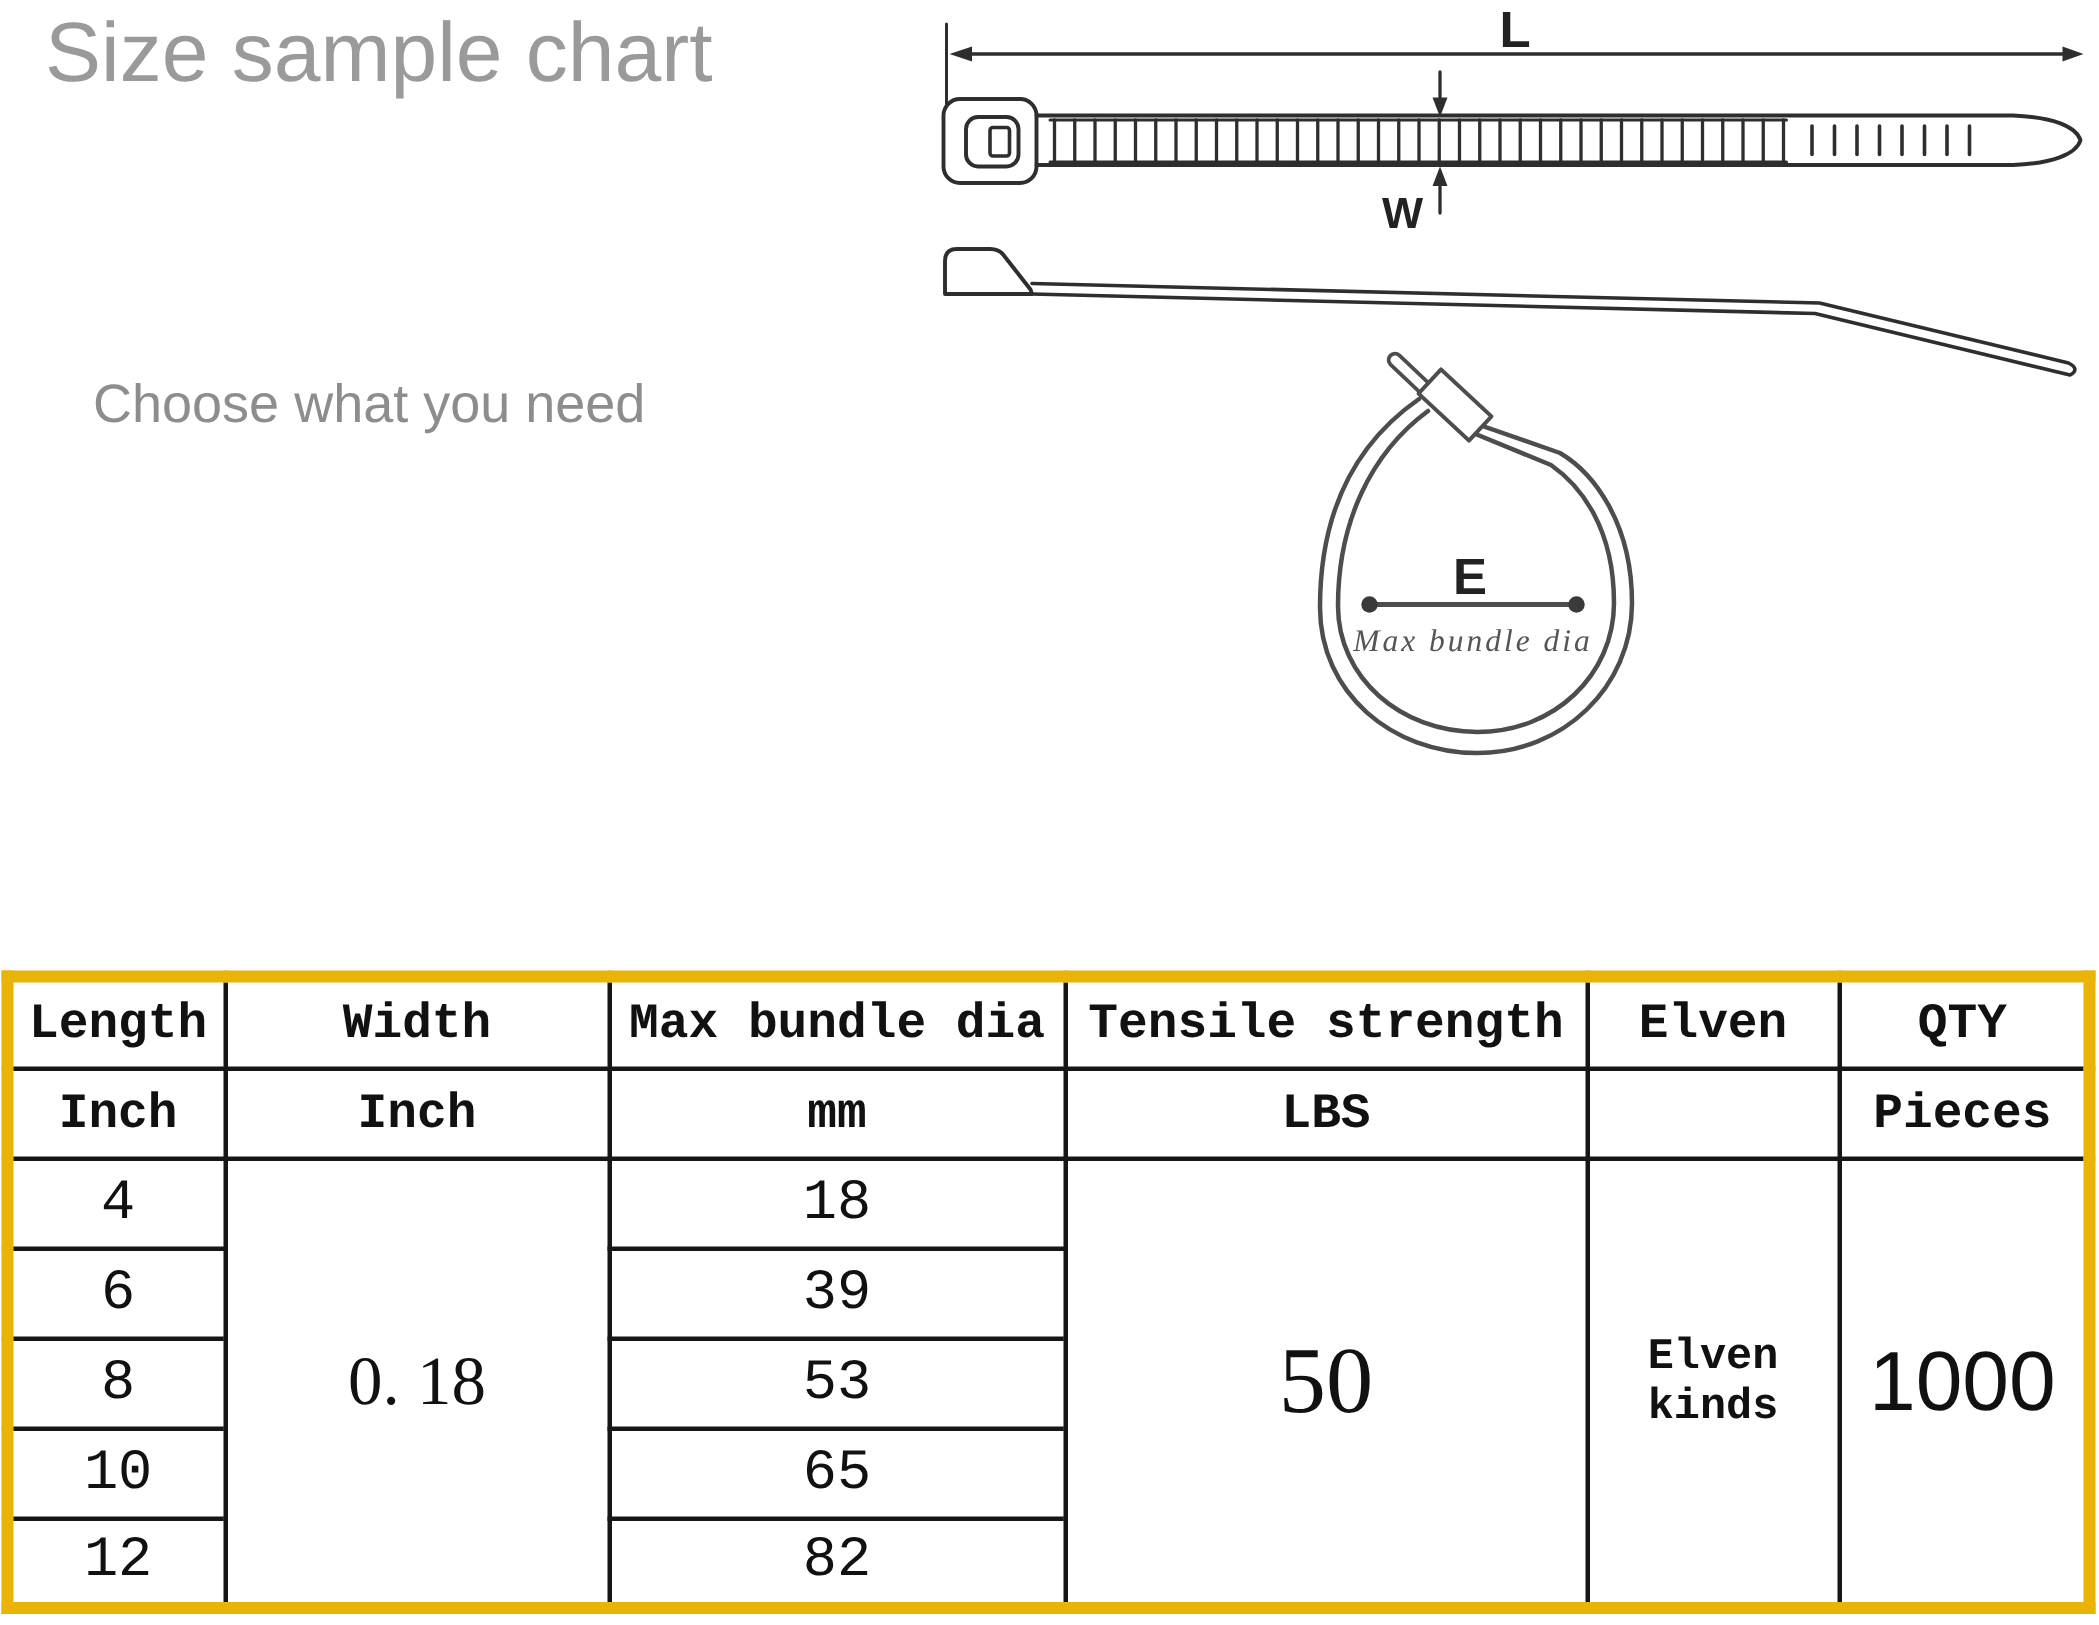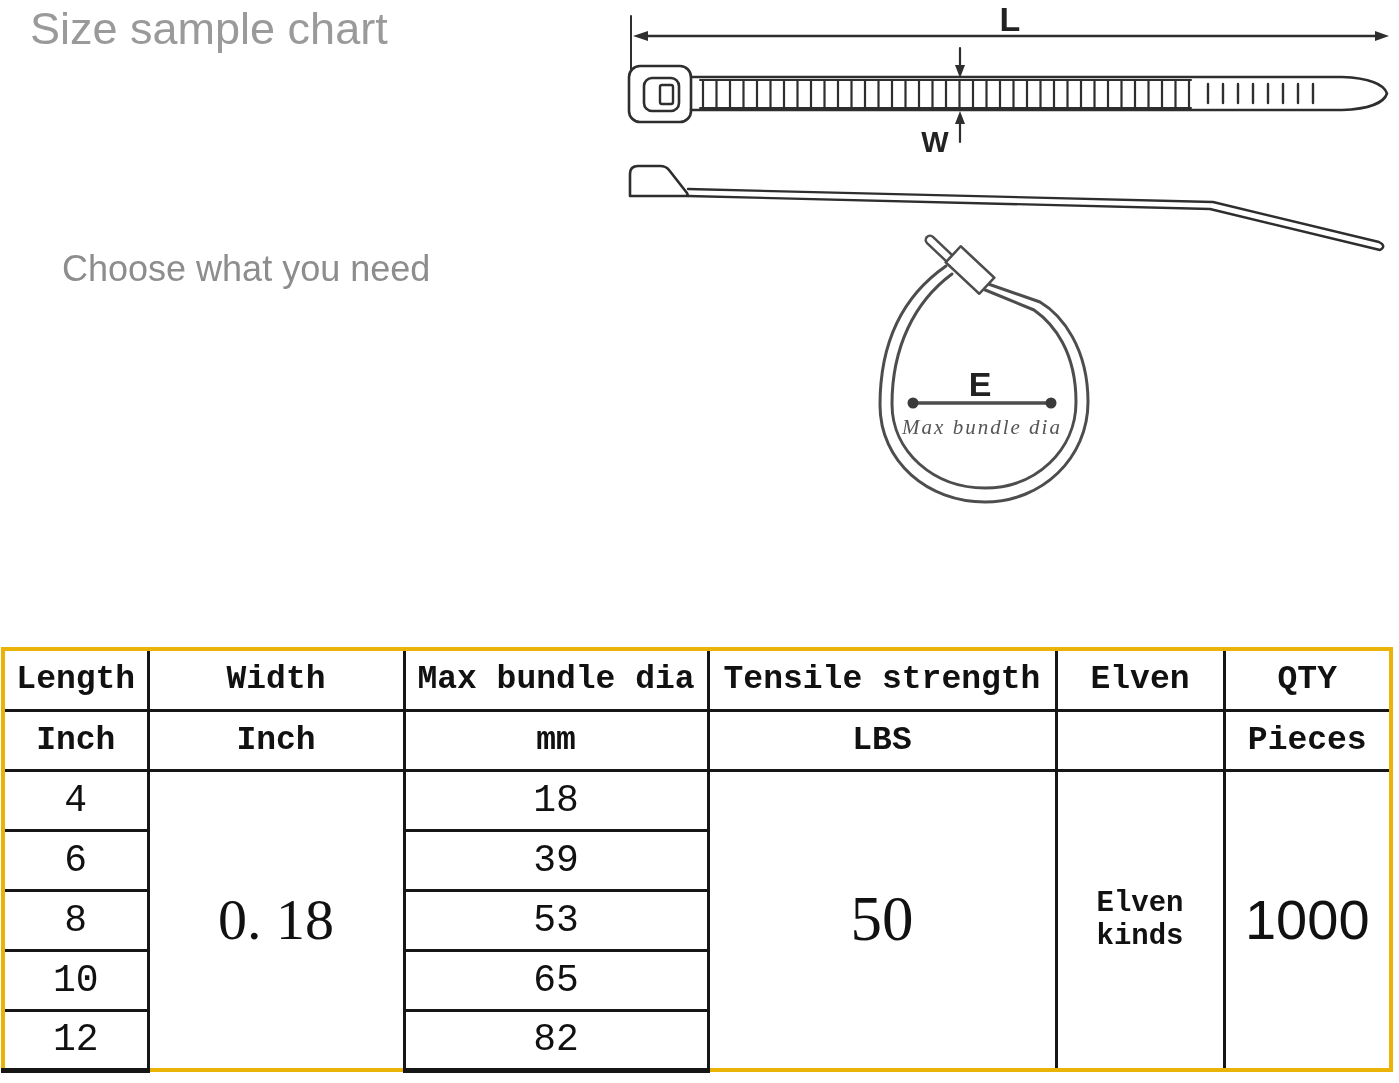--- a/index.html
+++ b/index.html
@@ -1,44 +1,44 @@
 <!DOCTYPE html>
 <html><head>
 <meta charset="utf-8">
 <style>
   html,body{margin:0;padding:0;background:#fff;}
   .stage{
     position:relative;width:1399px;height:1083px;background:#ffffff;overflow:hidden;
     font-family:"Liberation Sans", sans-serif;
   }
   .page-title{
-    position:absolute;left:30px;top:4px;font-size:45px;line-height:1.1;
+    position:absolute;left:30px;top:4px;font-size:56px;line-height:1.1;
     color:#9a9a9a;letter-spacing:0px;
   }
   .note-line{position:absolute;left:62px;color:#8d8d8d;font-size:36px;}
   .note-1{top:248px;}
   .note-2{top:337px;}
   svg.drawing{position:absolute;left:610px;top:0;width:789px;height:520px;}
   svg text{font-family:"Liberation Sans", sans-serif;}
   .dim-label{font-weight:700;fill:#222;}
   .caption-italic{font-family:"Liberation Serif", serif;font-style:italic;fill:#555;letter-spacing:2px;}
 
   table.spec-table{
     position:absolute;left:1px;top:647px;width:1388px;
     border-collapse:collapse;table-layout:fixed;
-    border:4px solid #eab308;
+    border:8px solid #eab308;
   }
   table.spec-table td{
     border:3px solid #161616;text-align:center;vertical-align:middle;
     padding:0;color:#111;overflow:hidden;
   }
   table.spec-table tr:last-child td{border-bottom-width:5px;}
   .cell-mono-hd{font-family:"Liberation Mono", monospace;font-weight:600;font-size:33px;}
   .cell-mono-num{font-family:"Liberation Mono", monospace;font-weight:500;font-size:38px;}
-  .cell-serif-val{font-family:"Liberation Serif", serif;font-size:58px;}
+  .cell-serif-val{font-family:"Liberation Serif", serif;font-size:46px;}
   .cell-serif-big{font-family:"Liberation Serif", serif;font-size:63px;}
   .cell-mono-sm{font-family:"Liberation Mono", monospace;font-weight:600;font-size:29px;}
   .cell-sans-val{font-family:"Liberation Sans", sans-serif;font-size:56px;}
   .row-h{height:60px;}
   .row-h1{height:61px;}
 </style>
 </head>
 <body>
 
 <div class="stage">

